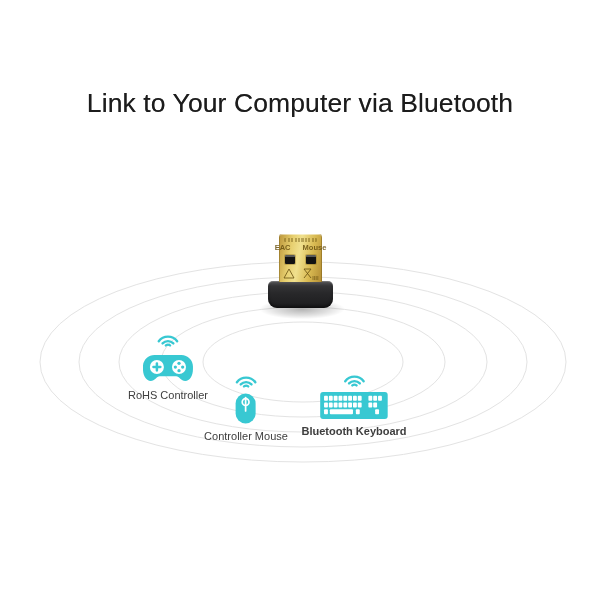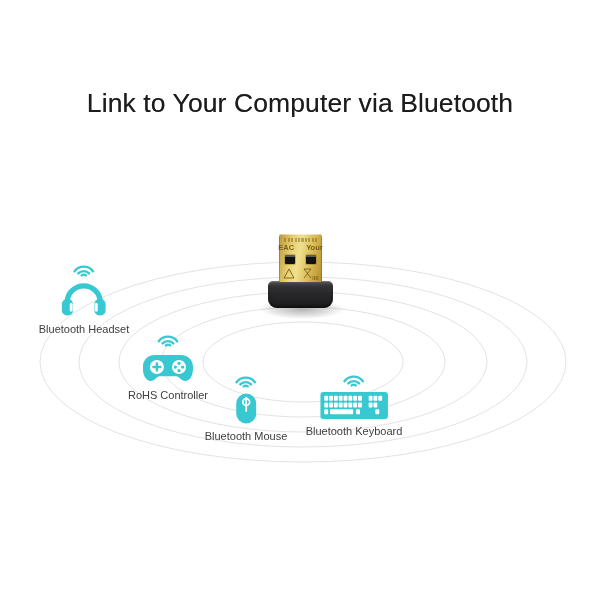--- a/index.html
+++ b/index.html
@@ -85,49 +85,34 @@
     <ellipse cx="303" cy="362" rx="263" ry="100"></ellipse>
   </svg>
 
   <div class="adapter">
     <div class="adapter-shadow"></div>
     <div class="adapter-base"></div>
     <div class="adapter-gold">
       <div class="model-line"></div>
       <div class="cert-row">
         <span>EAC</span>
-        <span>Your</span>
+        <span>Mouse</span>
       </div>
       <div class="slot-row">
         <span class="slot"></span>
         <span class="slot"></span>
       </div>
       <svg class="gold-symbols" width="37" height="14" viewBox="0 0 37 14">
         <path d="M7,2 L12,11 H2 Z"></path>
         <path d="M22,2 h7 m-7,0 l7,9 m0,-9 l-7,9"></path>
         <path class="barcode" d="M31,9 v4 M32.6,9 v4 M34.2,9 v4 M35.8,9 v4"></path>
       </svg>
     </div>
   </div>
 
-  <div class="device" style="left:84px;top:262px;">
-    <svg class="signal" width="24" height="15" viewBox="0 0 24 15">
-      <path d="M2.8,9.2 A11.5,11.5 0 0 1 21.2,9.2"></path>
-      <path d="M6.6,11.4 A7.6,7.6 0 0 1 17.4,11.4"></path>
-      <path d="M9.9,13.4 A3.6,3.6 0 0 1 14.1,13.4"></path>
-    </svg>
-    <svg width="48" height="35" viewBox="0 0 48 36">
-      <path class="tstroke" style="stroke-width:5.5" d="M7,26 v-5 a17,17 0 0 1 34,0 v5"></path>
-      <rect class="tfill" x="1.5" y="17.5" width="11.5" height="17" rx="5.2"></rect>
-      <rect class="tfill" x="35" y="17.5" width="11.5" height="17" rx="5.2"></rect>
-      <rect class="wfill" x="9.6" y="21.5" width="3" height="9" rx="1.5"></rect>
-      <rect class="wfill" x="35.4" y="21.5" width="3" height="9" rx="1.5"></rect>
-    </svg>
-    <div class="device-label">Bluetooth Headset</div>
-  </div>
 
   <div class="device" style="left:168px;top:332px;">
     <svg class="signal" width="24" height="15" viewBox="0 0 24 15">
       <path d="M2.8,9.2 A11.5,11.5 0 0 1 21.2,9.2"></path>
       <path d="M6.6,11.4 A7.6,7.6 0 0 1 17.4,11.4"></path>
       <path d="M9.9,13.4 A3.6,3.6 0 0 1 14.1,13.4"></path>
     </svg>
     <svg width="50" height="31" viewBox="0 0 52 32">
       <path class="tfill" d="M12,3 h28 c6.6,0 12,5.4 12,12 v2.5 c0,7 -3.2,12.5 -8,12.5 c-4.5,0 -6,-5 -9.5,-5 h-17 c-3.5,0 -5,5 -9.5,5 c-4.8,0 -8,-5.5 -8,-12.5 V15 c0,-6.6 5.4,-12 12,-12 z"></path>
       <circle class="wfill" cx="14.5" cy="15.5" r="7.3"></circle>
@@ -146,24 +131,24 @@
     <svg class="signal" width="24" height="15" viewBox="0 0 24 15">
       <path d="M2.8,9.2 A11.5,11.5 0 0 1 21.2,9.2"></path>
       <path d="M6.6,11.4 A7.6,7.6 0 0 1 17.4,11.4"></path>
       <path d="M9.9,13.4 A3.6,3.6 0 0 1 14.1,13.4"></path>
     </svg>
     <svg width="21" height="31" viewBox="0 0 21 31">
       <rect class="tfill" x="0.5" y="0.5" width="20" height="30" rx="10"></rect>
       <circle class="wstroke" style="stroke-width:1.7" cx="10.5" cy="9" r="3.4"></circle>
       <path class="wstroke" style="stroke-width:1.7;stroke-linecap:round" d="M10.5,4.5 V18"></path>
     </svg>
-    <div class="device-label">Bluetooth Mouse</div>
+    <div class="device-label">Controller Mouse</div>
   </div>
 
-  <div class="device" style="left:354px;top:372px;">
+  <div class="device" style="left:354px;top:372px;font-weight:bold;">
     <svg class="signal" width="24" height="15" viewBox="0 0 24 15">
       <path d="M2.8,9.2 A11.5,11.5 0 0 1 21.2,9.2"></path>
       <path d="M6.6,11.4 A7.6,7.6 0 0 1 17.4,11.4"></path>
       <path d="M9.9,13.4 A3.6,3.6 0 0 1 14.1,13.4"></path>
     </svg>
     <svg width="69" height="27" viewBox="0 0 70 28">
       <rect class="tfill" x="0" y="0" width="70" height="28" rx="3"></rect>
       <g class="wfill">
         <rect x="4" y="4" width="4" height="5" rx="0.8"></rect>
           <rect x="9" y="4" width="4" height="5" rx="0.8"></rect>

